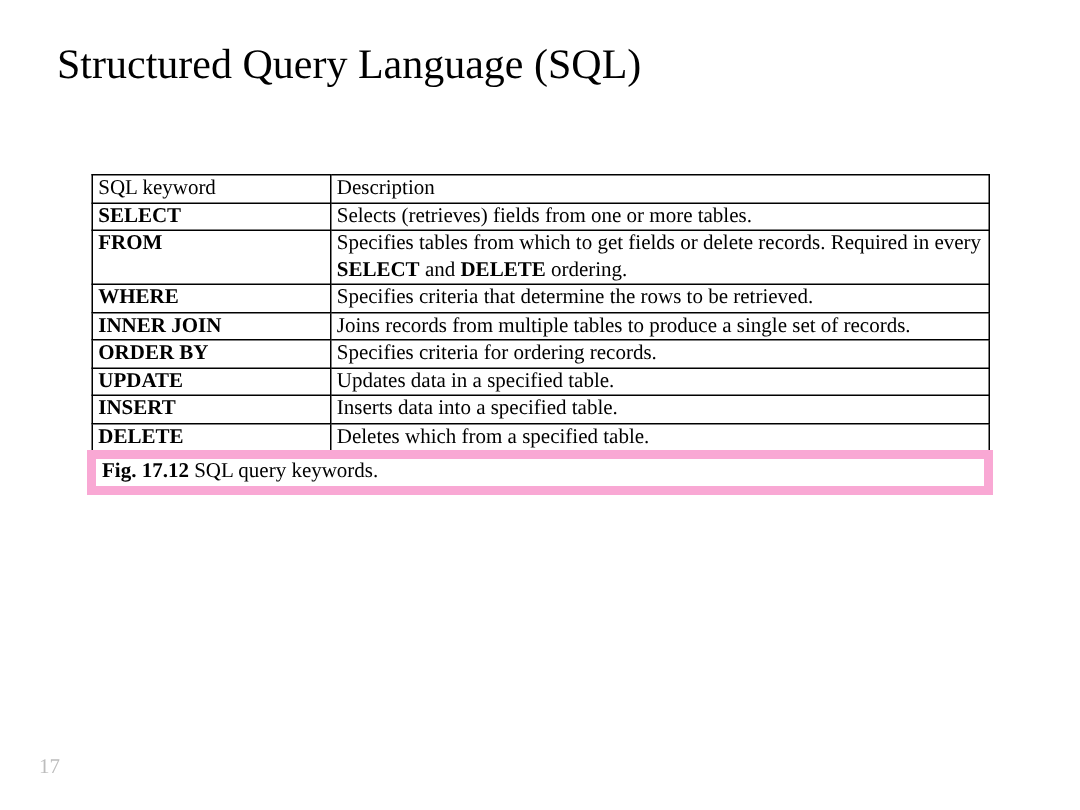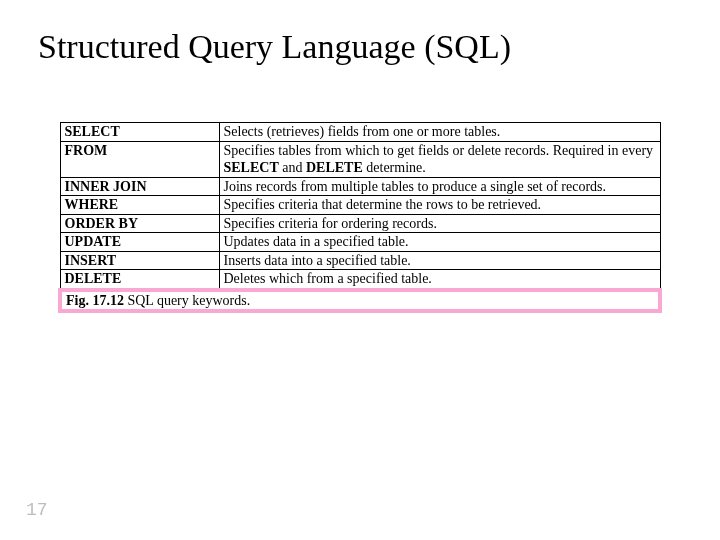--- a/index.html
+++ b/index.html
@@ -7,21 +7,21 @@
     padding: 0;
     width: 720px;
     height: 540px;
     background: #fff;
     font-family: "Times New Roman", Times, serif;
     color: #000;
     position: relative;
     overflow: hidden;
   }
   .title {
-    font-size: 34px;
+    font-size: 28px;
     font-weight: normal;
     padding: 28px 0 0 38px;
   }
   .table-wrap {
     margin: 56px 58px 0 58px;
   }
   table {
     border-collapse: collapse;
     width: 100%;
     font-size: 14px;
@@ -34,56 +34,60 @@
   }
   td.kw {
     width: 150px;
     font-weight: bold;
   }
   tr.header td {
     font-weight: normal;
   }
   td.caption {
     font-weight: normal;
-    border: 4px solid #f9a8d4;
+    border: 6px solid #f9a8d4;
     margin-left: 24px;
   }
   .b { font-weight: bold; }
   .page-num {
     position: absolute;
     left: 26px;
     bottom: 20px;
-    font-size: 18px;
+    font-size: 14px;
     color: #bdbdbd;
-    font-family: Liberation Mono, monospace;
+    font-family: Liberation Serif, serif;
   }
 </style>
 </head>
 <body>
 
 <div class="title">Structured Query Language (SQL)</div>
 
 <div class="table-wrap">
   <table>
     <tbody>
+        <tr class="header">
+      <td>SQL keyword</td>
+      <td>Description</td>
+    </tr>
     <tr>
       <td class="kw">SELECT</td>
       <td>Selects (retrieves) fields from one or more tables.</td>
     </tr>
     <tr>
       <td class="kw">FROM</td>
-      <td><span>Specifies tables from which to get fields or delete records. Required in every </span><span class="b">SELECT</span><span> and </span><span class="b">DELETE</span><span> determine.</span></td>
+      <td><span>Specifies tables from which to get fields or delete records. Required in every </span><span class="b">SELECT</span><span> and </span><span class="b">DELETE</span><span> ordering.</span></td>
+    </tr>
+    <tr>
+      <td class="kw">WHERE</td>
+      <td>Specifies criteria that determine the rows to be retrieved.</td>
     </tr>
     <tr>
       <td class="kw">INNER JOIN</td>
       <td>Joins records from multiple tables to produce a single set of records.</td>
-    </tr>
-    <tr>
-      <td class="kw">WHERE</td>
-      <td>Specifies criteria that determine the rows to be retrieved.</td>
     </tr>
     <tr>
       <td class="kw">ORDER BY</td>
       <td>Specifies criteria for ordering records.</td>
     </tr>
     <tr>
       <td class="kw">UPDATE</td>
       <td>Updates data in a specified table.</td>
     </tr>
     <tr>

